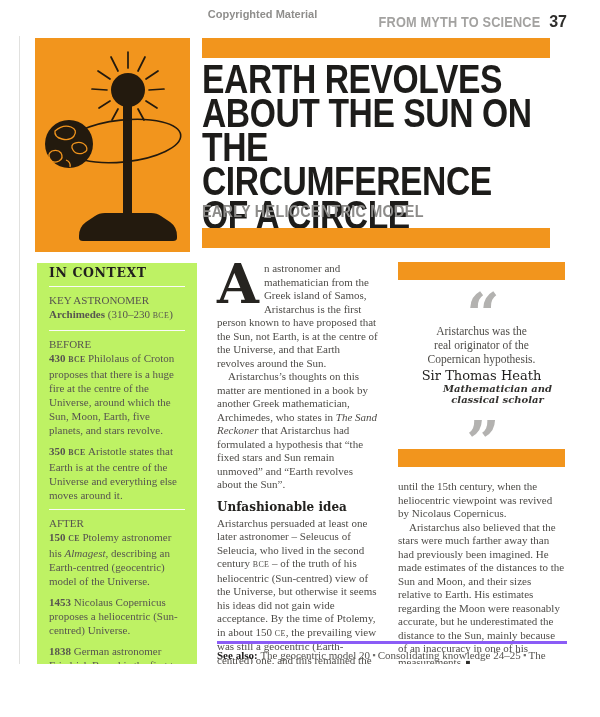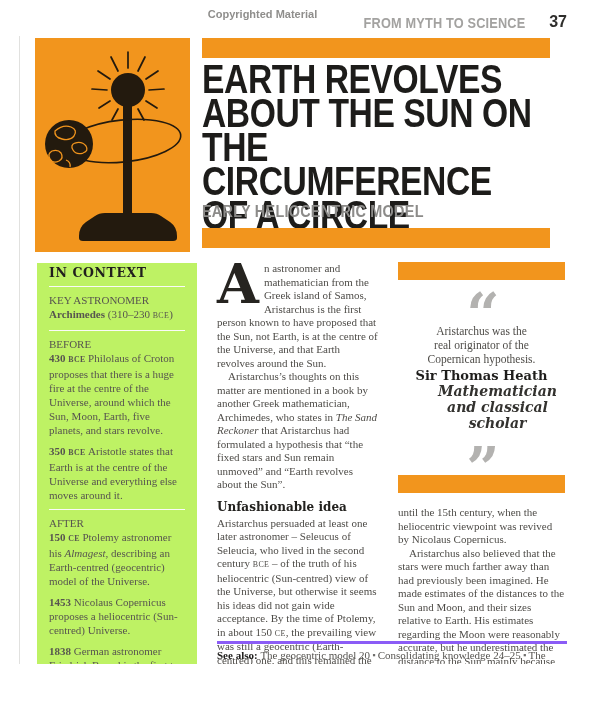--- a/index.html
+++ b/index.html
@@ -6,21 +6,21 @@
   .page{position:relative;width:600px;height:664px;background:#ffffff;overflow:hidden;
         font-family:"Liberation Serif",serif;color:#4E4C48;}
   .b{font-weight:bold;}
   .i{font-style:italic;}
   .sc{font-size:0.72em;letter-spacing:0.4px;}
   .endsq{font-size:8px;color:#2E2D2B;vertical-align:1px;}
 
   
   .top-copy{position:absolute;left:185px;top:8px;width:155px;text-align:center;
             font-family:"Liberation Sans",sans-serif;font-weight:bold;font-size:11px;color:#8F8E8C;}
-  .header{position:absolute;top:13px;right:33px;display:flex;align-items:center;gap:24px;}
+  .header{position:absolute;top:13px;right:33px;display:flex;align-items:flex-start;gap:9px;}
   .chapter{display:inline-block;font-family:"Liberation Sans",sans-serif;font-weight:bold;
            font-size:15px;color:#A3A2A0;transform:scaleX(0.85);transform-origin:100% 50%;letter-spacing:0.2px;}
   .pagenum{font-family:"Liberation Sans",sans-serif;font-weight:bold;font-size:16px;color:#2F2E2C;}
 
   .edge-v{position:absolute;left:19px;top:36px;width:1px;height:648px;background:#E1E1DF;}
 
   
   .illus{position:absolute;left:35px;top:38px;width:155px;height:214px;}
 
   
@@ -55,22 +55,22 @@
   .col h3{margin:8px 0 3px 0;font-family:"DejaVu Serif",serif;font-size:12px;color:#22211E;}
 
   
   .quotebox{width:167px;margin-bottom:13px;text-align:center;}
   .qbar{width:167px;height:18px;background:#F2951D;}
   .q-open{height:38px;font-family:"DejaVu Serif",serif;font-weight:bold;font-size:58px;line-height:62px;
           color:#B3B2B0;letter-spacing:-3px;margin-top:4px;}
   .q-close{height:42px;font-family:"DejaVu Serif",serif;font-weight:bold;font-size:58px;line-height:74px;
            color:#B3B2B0;letter-spacing:-3px;margin-bottom:2px;}
   .q-text{font-size:11.5px;line-height:14px;color:#4E4C48;white-space:pre-line;margin-top:2px;}
-  .q-name{font-family:"DejaVu Serif",serif;font-weight:bold;font-size:13px;color:#1E1D1B;margin-top:2px;}
-  .q-role{font-family:"DejaVu Serif",serif;font-weight:bold;font-style:italic;font-size:14px;color:#33322F;margin-left:32px;}
+  .q-name{font-family:"DejaVu Serif",serif;font-weight:normal;font-size:13px;color:#1E1D1B;margin-top:2px;}
+  .q-role{font-family:"DejaVu Serif",serif;font-weight:bold;font-style:italic;font-size:10px;color:#33322F;margin-left:32px;}
 
   
   .seealso{position:absolute;left:217px;top:641px;width:350px;border-top:3px solid #8b5cf6;
            padding-top:4px;font-size:11px;line-height:14px;color:#55534F;}
   .sa-label{font-weight:bold;color:#1E1D1B;}
   .sep{color:#6E6D6B;font-size:9px;vertical-align:1px;}
 
   .bottom-line{position:absolute;left:20px;top:682px;width:560px;height:1px;background:#E6E6E4;}
   .bottom-seg{position:absolute;left:180px;top:681px;width:33px;height:2px;background:#C9C9C7;}
   .bottom-copy{position:absolute;left:220px;top:686px;width:160px;text-align:center;

